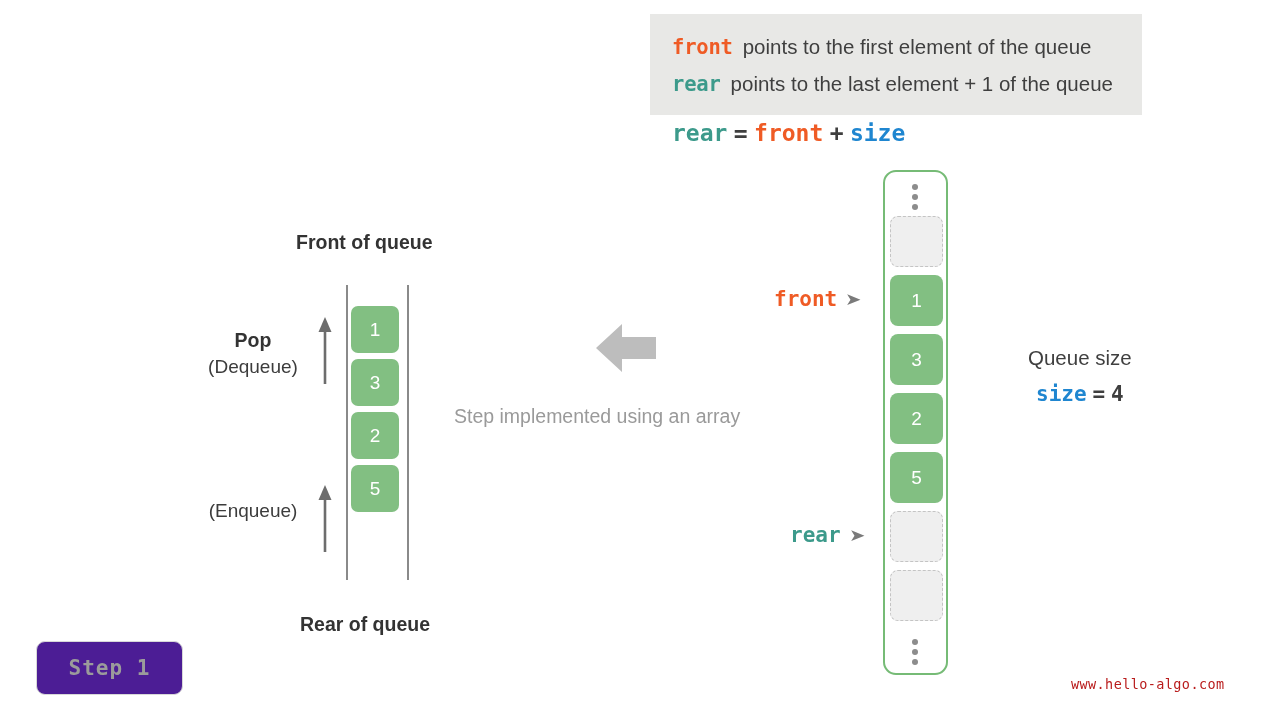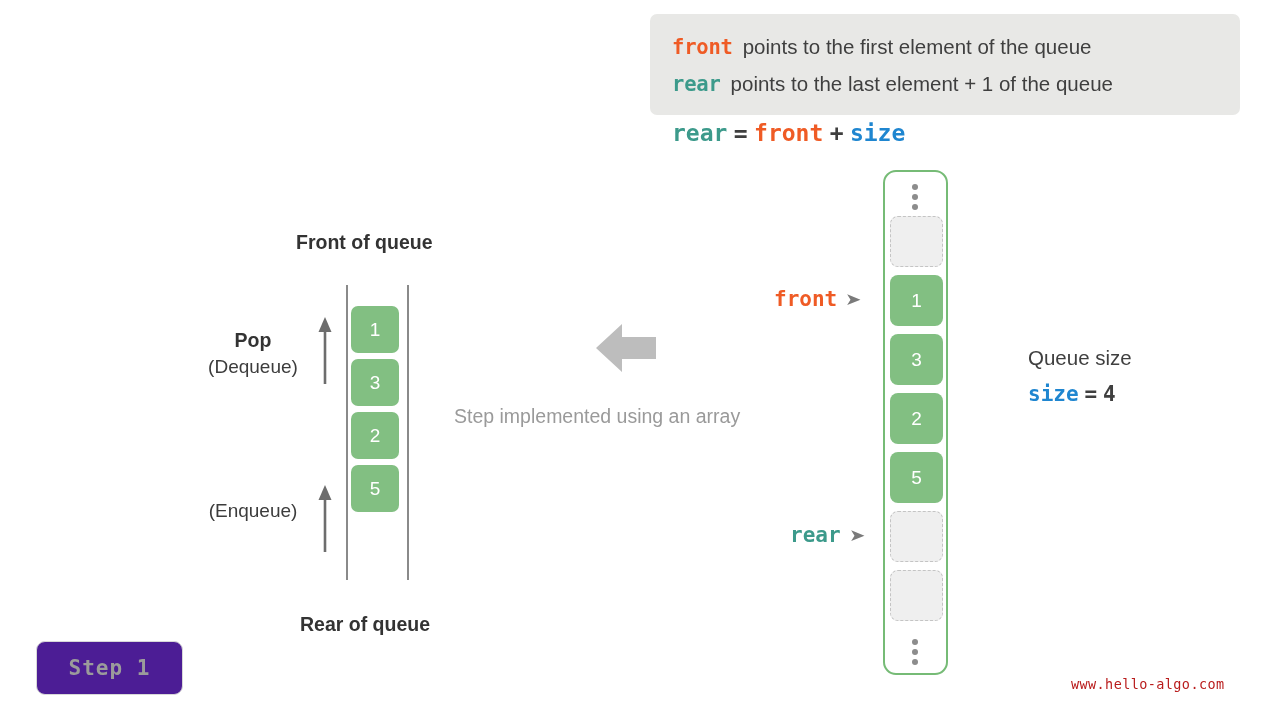--- a/index.html
+++ b/index.html
@@ -14,24 +14,24 @@
     overflow: hidden;
     font-family: "Liberation Sans", sans-serif;
     color: #3c3c3c;
   }
 
   
   #legend-box {
     position: absolute;
     left: 650px;
     top: 14px;
-    width: 590px;
+    width: 492px;
     height: 101px;
     background: #e8e8e6;
-    border-radius: 7px;
+    border-radius: 0;
     box-sizing: border-box;
     padding: 14px 20px 4px 22px;
   }
   .legend-line {
     height: 37px;
     line-height: 37px;
     white-space: nowrap;
     font-size: 20.5px;
     color: #3f3f3f;
   }
@@ -236,20 +236,21 @@
   }
   #queue-size-title {
     font-size: 20.5px;
     color: #3f3f3f;
     line-height: 30px;
   }
   #queue-size-value {
     font-size: 21px;
     line-height: 36px;
     margin-top: 3px;
+    text-align: center;
   }
   #queue-size-value .op {
     color: #3f3f3f;
     font-family: "DejaVu Sans Mono", "Liberation Mono", monospace;
     font-weight: bold;
   }
 
   
   #step-badge {
     position: absolute;

